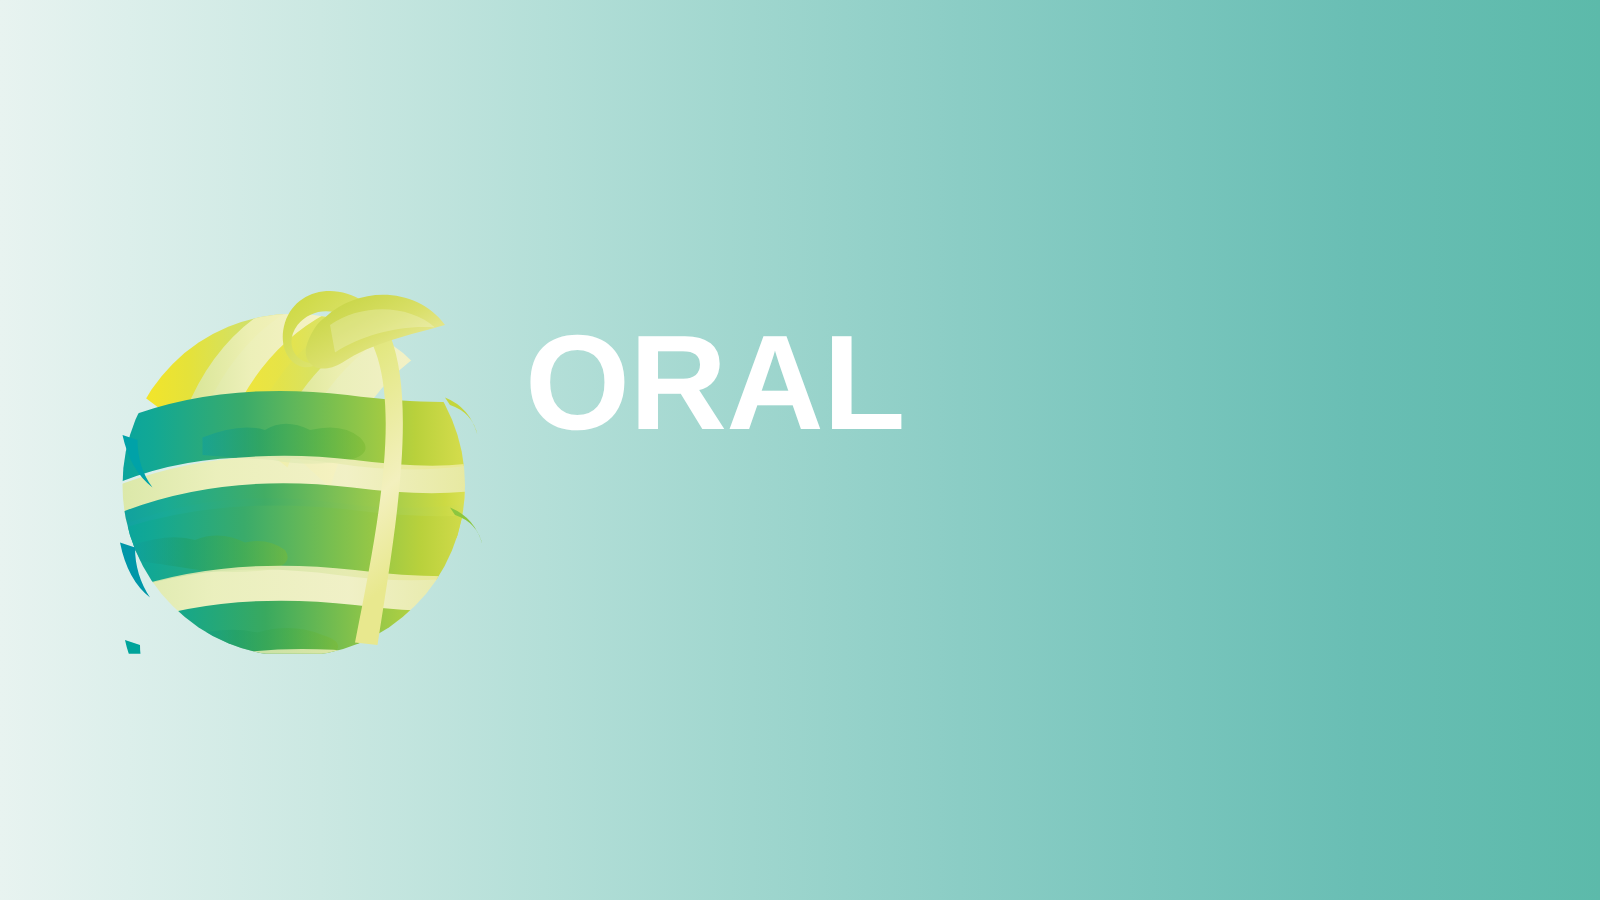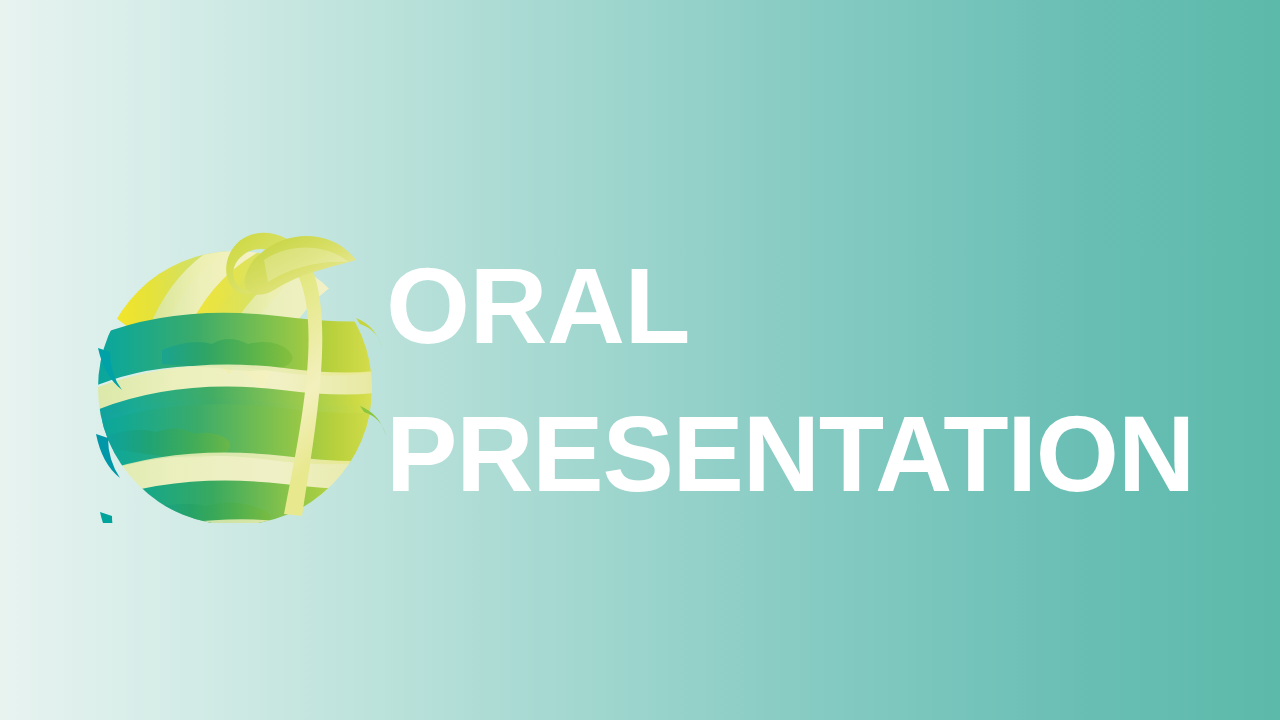--- a/index.html
+++ b/index.html
@@ -41,21 +41,21 @@
   }
   #logo-wrap svg {
     display: block;
     width: 100%;
     height: 100%;
   }
 
   
   #title-block {
     position: absolute;
-    left: 386px;
+    left: 420px;
     top: 232px;
     width: 820px;
   }
   .title-line {
     color: #ffffff;
     font-family: "Liberation Sans", sans-serif;
     font-weight: bold;
     font-size: 108px;
     line-height: 148px;
     letter-spacing: -0.5px;
@@ -200,16 +200,15 @@
                  C 162 66 166 60 172 56 Z" fill="url(#gLeaf)"></path>
 
         <path d="M 176 62 C 202 44 240 46 260 64
                  C 232 62 202 70 180 84 Z" fill="#ffffff" opacity="0.22"></path>
       </g>
     </svg>
   </div>
 
   <div id="title-block">
     <div class="title-line" id="title-line-1">ORAL</div>
-    <div class="title-line" id="title-line-2">PRESENTATION</div>
   </div>
 
 </div>
 
 </body></html>

